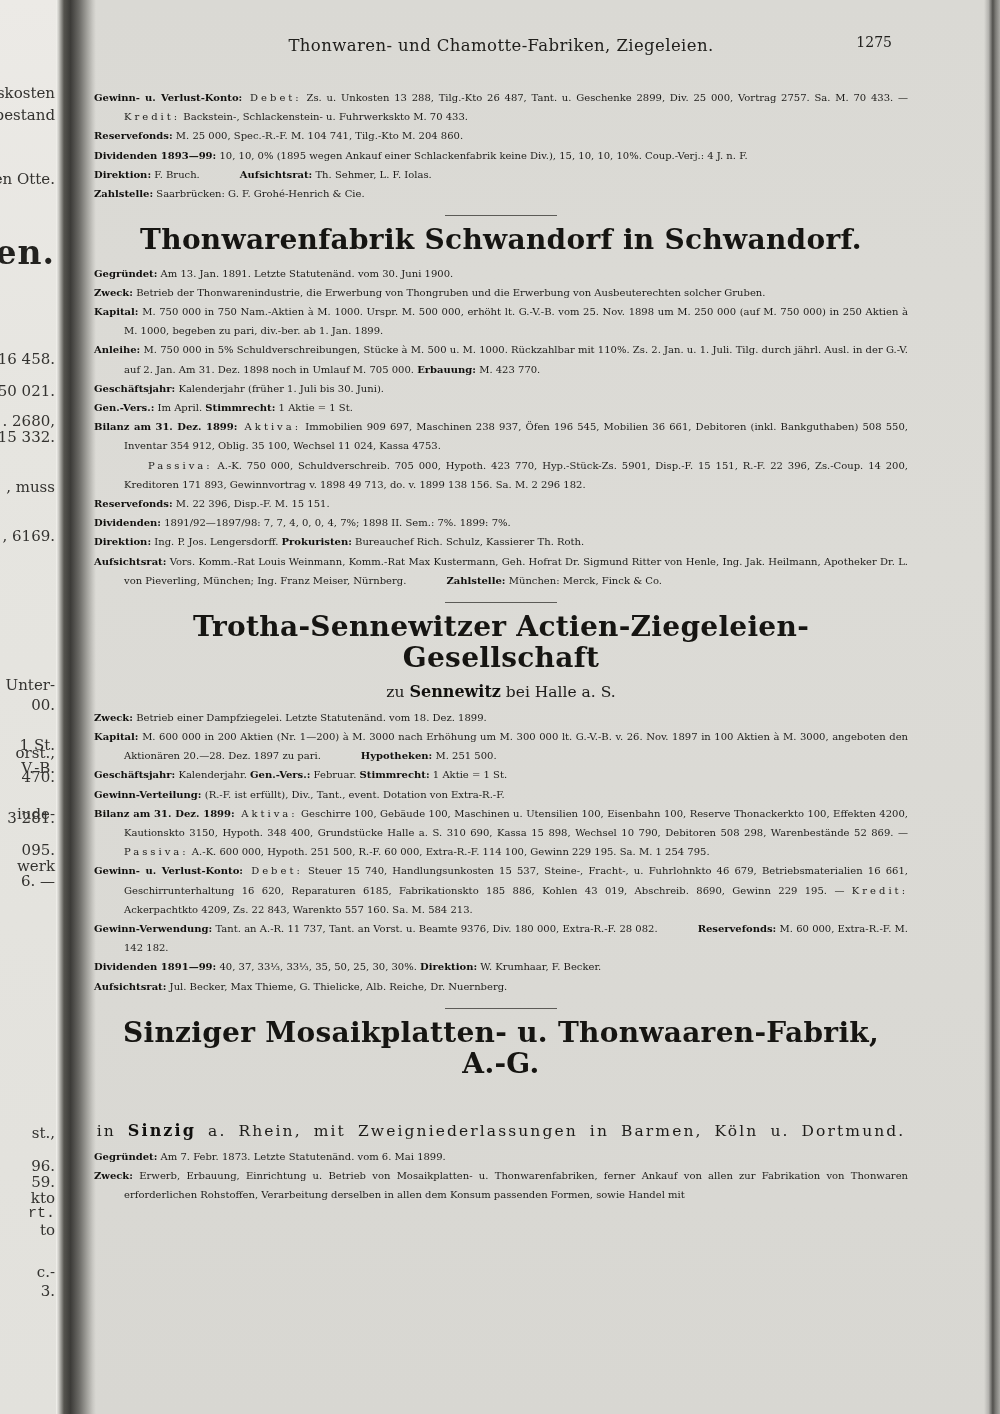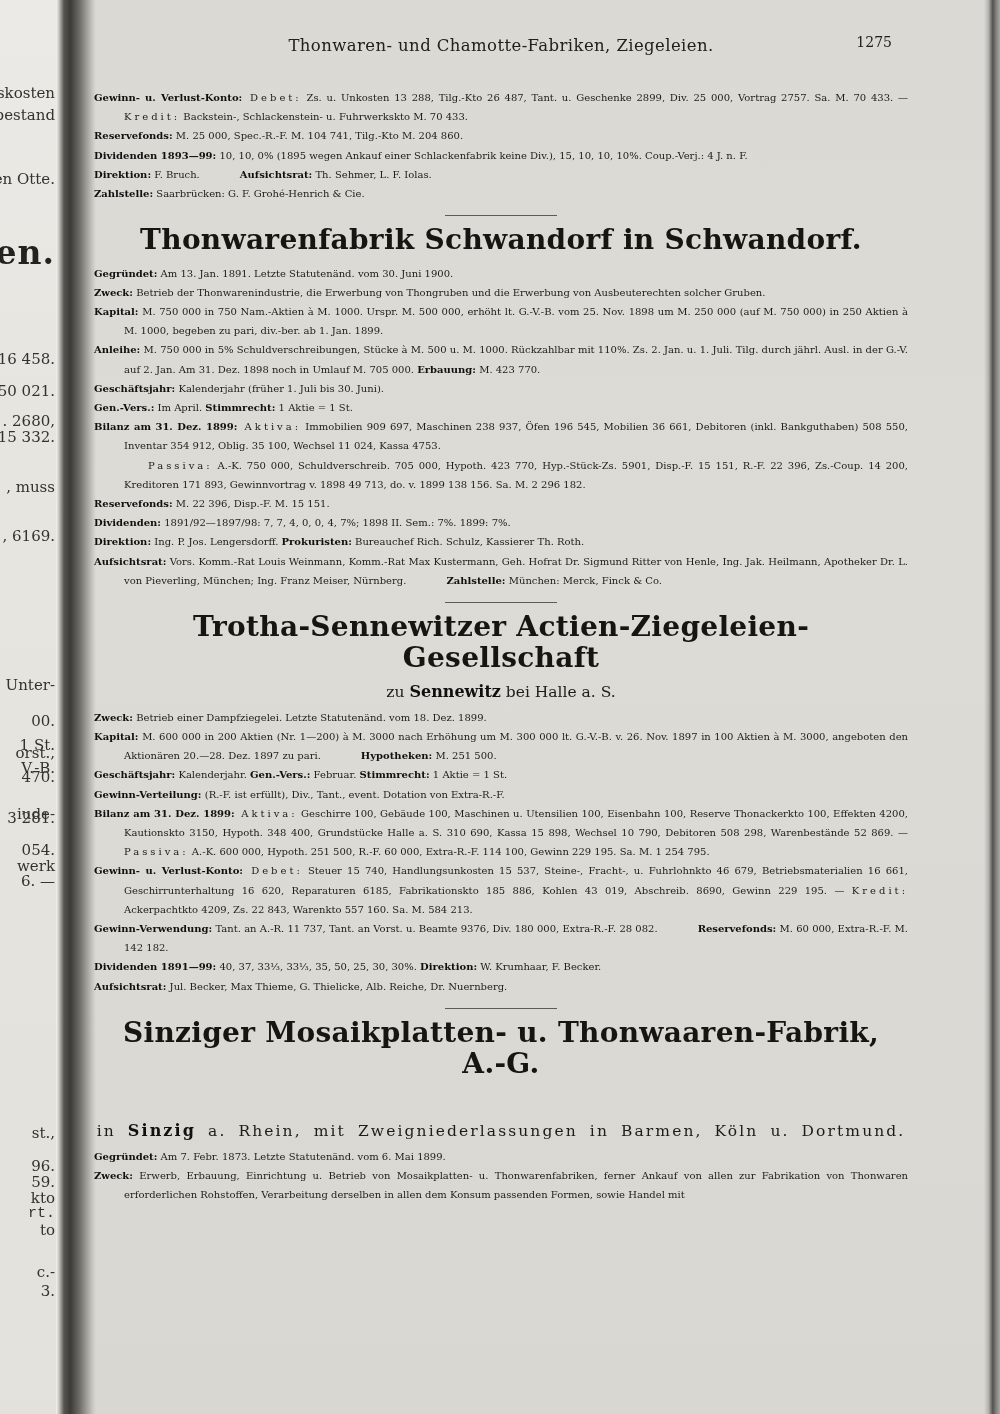--- a/index.html
+++ b/index.html
@@ -49,28 +49,28 @@
       <div class="frag" style="top: 106px;">rbestand</div>
       <div class="frag" style="top: 170px;">en Otte.</div>
       <div class="frag frag-large" style="top: 233px;">gen.</div>
       <div class="frag" style="top: 350px;">16 458.</div>
       <div class="frag" style="top: 382px;">50 021.</div>
       <div class="frag" style="top: 412px;">. 2680,</div>
       <div class="frag" style="top: 428px;">15 332.</div>
       <div class="frag" style="top: 478px;">, muss</div>
       <div class="frag" style="top: 487px; margin-top: 40px;">, 6169.</div>
       <div class="frag" style="top: 676px;">Unter-</div>
-      <div class="frag" style="top: 712px; margin-left: 27px;">00.</div>
+      <div class="frag" style="top: 696px; margin-left: 27px;">00.</div>
       <div class="frag" style="top: 736px;">1 St.</div>
       <div class="frag" style="top: 744px;">orst.,</div>
       <div class="frag" style="top: 759px;">V.-B.</div>
       <div class="frag" style="top: 809px;">3 281.</div>
       <div class="frag" style="top: 768px;">470.</div>
       <div class="frag" style="top: 805px;">iude-</div>
-      <div class="frag" style="top: 841px;">054.</div>
+      <div class="frag" style="top: 841px;">095.</div>
       <div class="frag" style="top: 857px;">werk</div>
       <div class="frag" style="top: 872px;">6. —</div>
       <div class="frag" style="top: 1124px;">st.,</div>
       <div class="frag" style="top: 1157px;">96.</div>
       <div class="frag" style="top: 1173px;">59.</div>
       <div class="frag" style="top: 1189px;">kto</div>
       <div class="frag" style="top: 1205px; font-family: Liberation Mono, monospace;">rt.</div>
       <div class="frag" style="top: 1221px;">to</div>
       <div class="frag" style="top: 1263px;">c.-</div>
       <div class="frag" style="top: 1282px;">3.</div>

